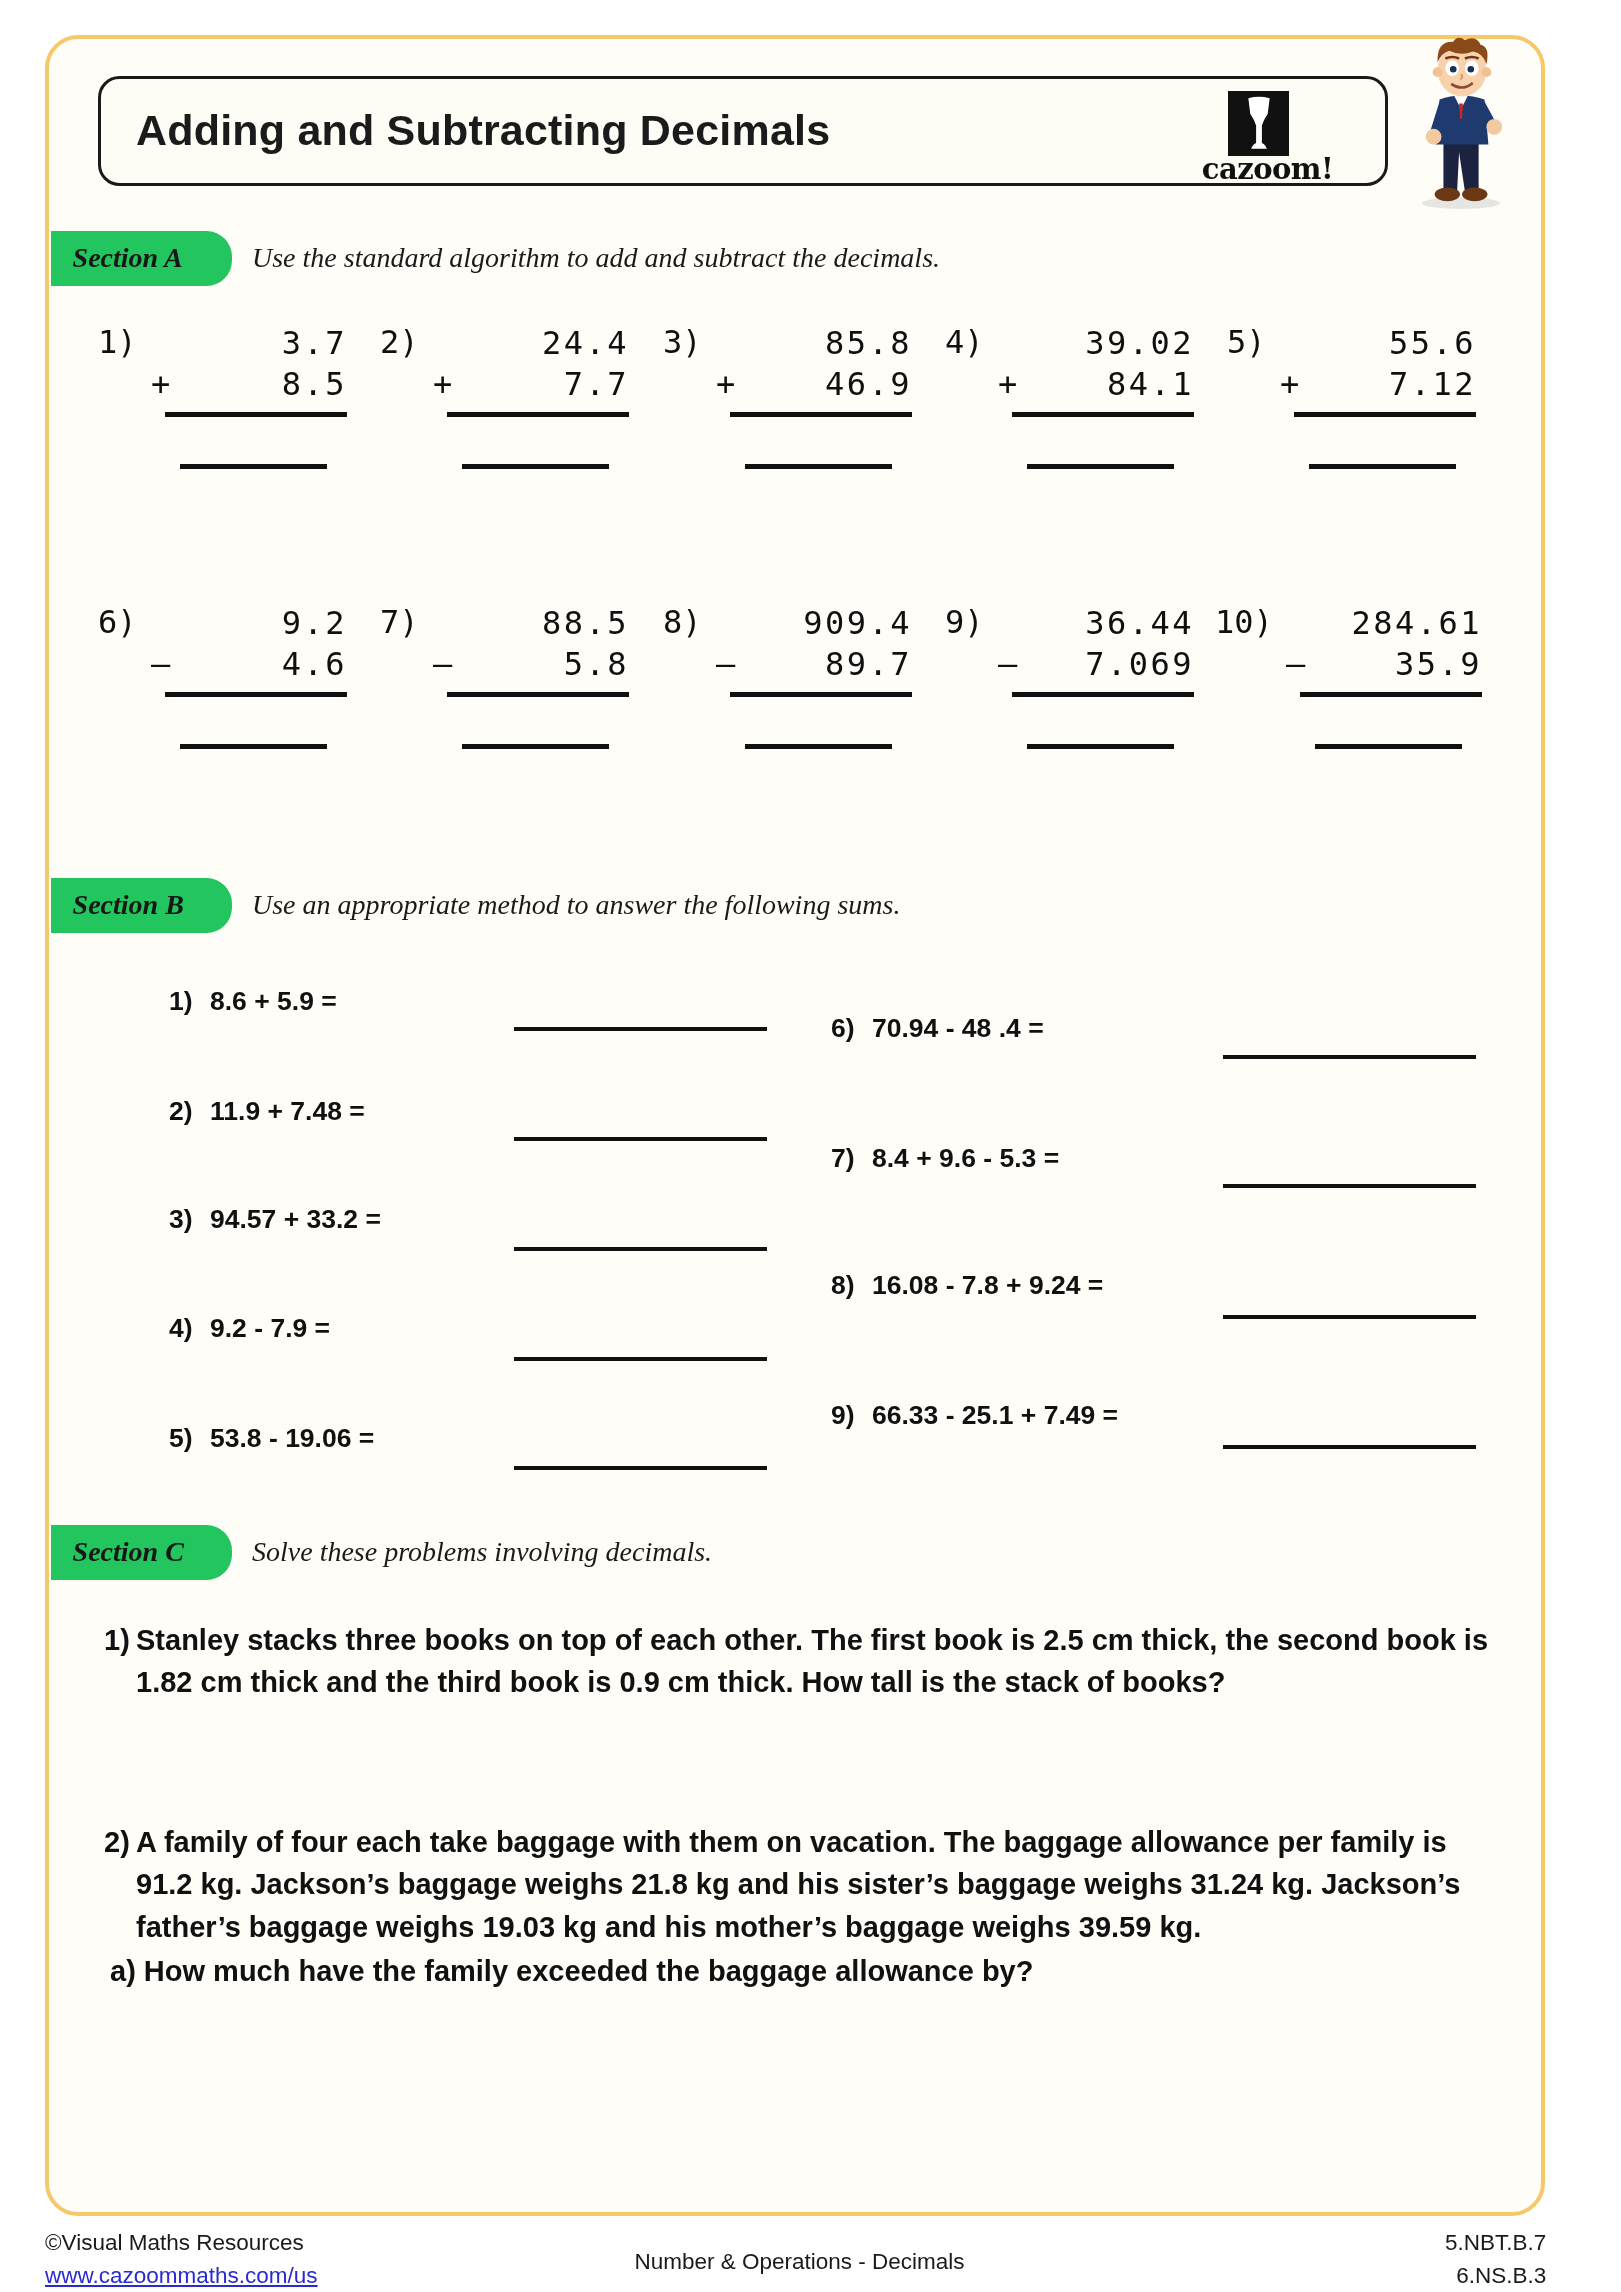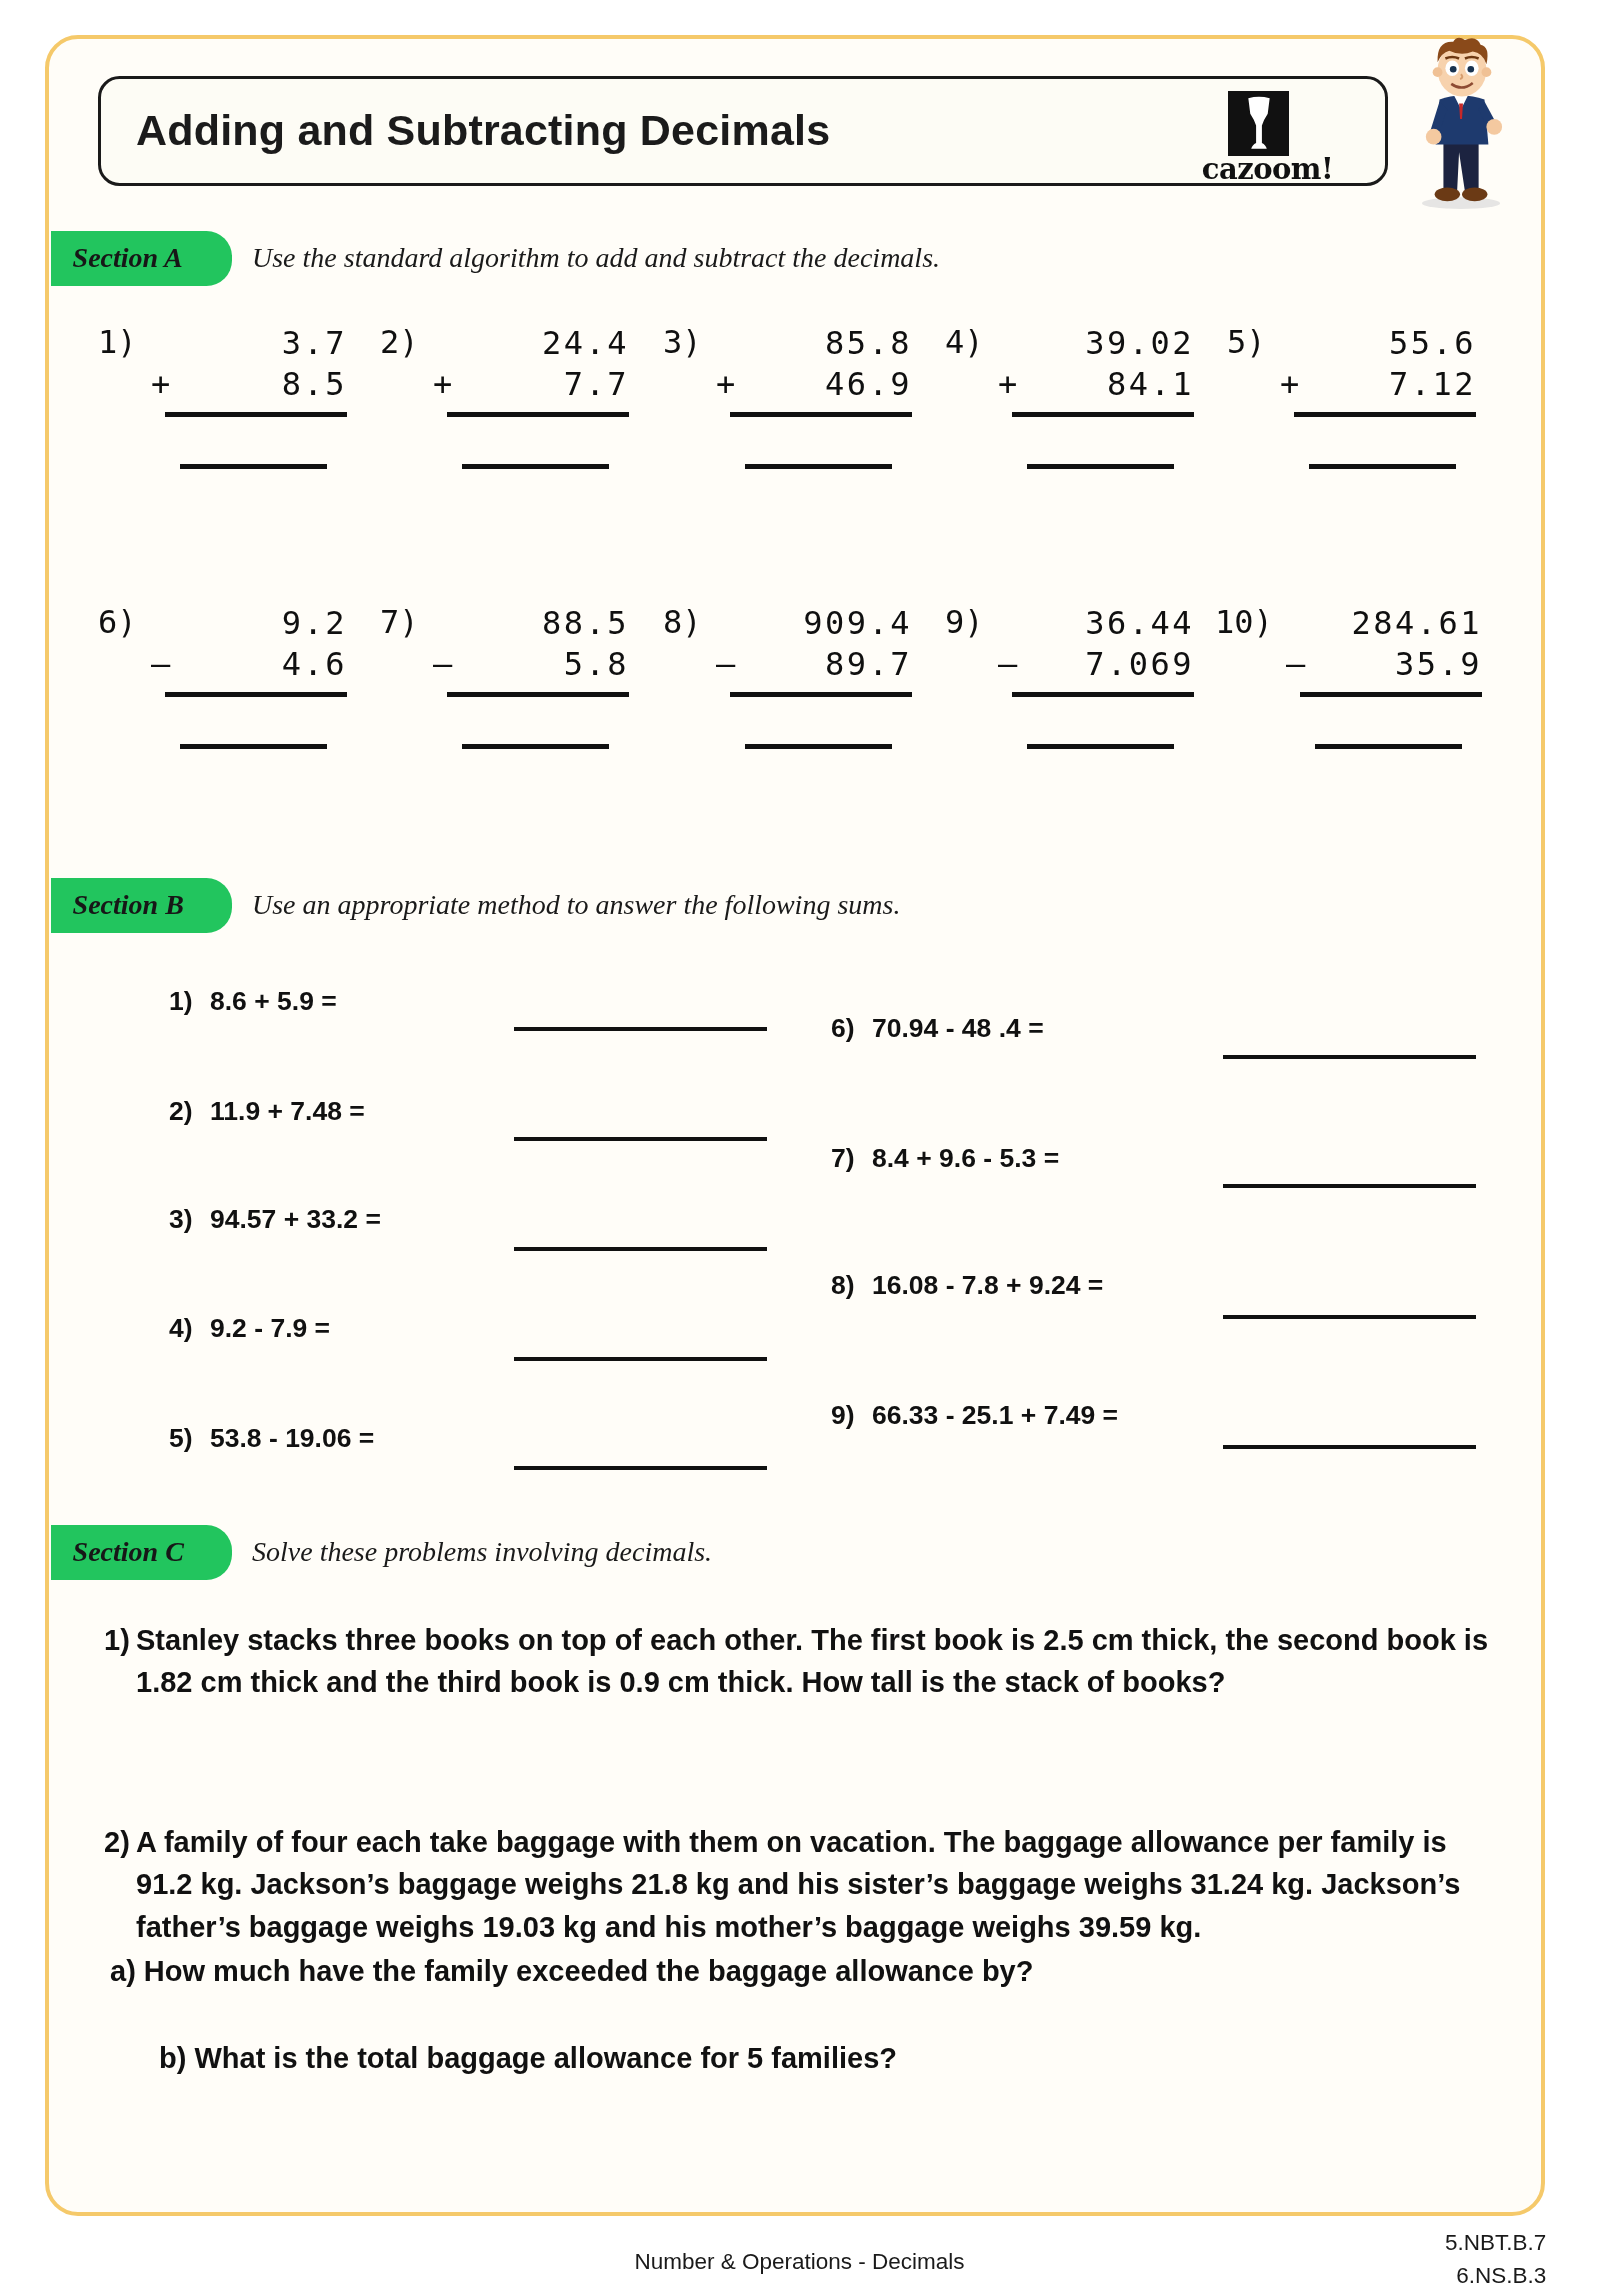--- a/index.html
+++ b/index.html
@@ -482,23 +482,26 @@
 
 <div class="c-item" style="left:104px; top:1619px; width:1396px;">
   <span class="c-num">1)</span>
   <div class="c-body">Stanley stacks three books on top of each other. The first book is 2.5 cm thick, the second book is 1.82 cm thick and the third book is 0.9 cm thick. How tall is the stack of books?</div>
 </div>
 
 <div class="c-item" style="left:104px; top:1821px; width:1396px;">
   <span class="c-num">2)</span>
   <div class="c-body">A family of four each take baggage with them on vacation. The baggage allowance per family is 91.2 kg. Jackson’s baggage weighs 21.8 kg and his sister’s baggage weighs 31.24 kg. Jackson’s father’s baggage weighs 19.03 kg and his mother’s baggage weighs 39.59 kg.</div>
   <div class="c-sub" style="margin-top:2px;margin-left:6px;">a) How much have the family exceeded the baggage allowance by?</div>
-  <div class="c-sub" style="margin-top:45px;">b) What is the total baggage allowance for 5 families?</div>
 </div>
 
 <div class="footer">
+  <div class="footer-left">
+    <span>©Visual Maths Resources</span>
+    <a class="footer-link" href="#">www.cazoommaths.com/us</a>
+  </div>
   <div class="footer-center">Number &amp; Operations - Decimals</div>
   <div class="footer-right">
     <div>5.NBT.B.7</div>
     <div>6.NS.B.3</div>
   </div>
 </div>
 
 
 </body></html>

